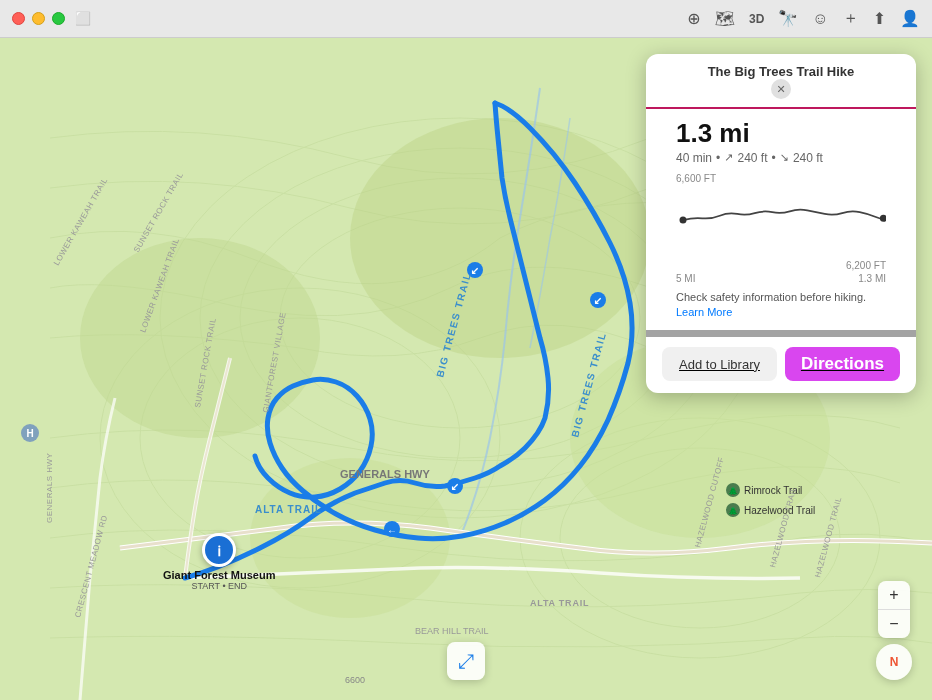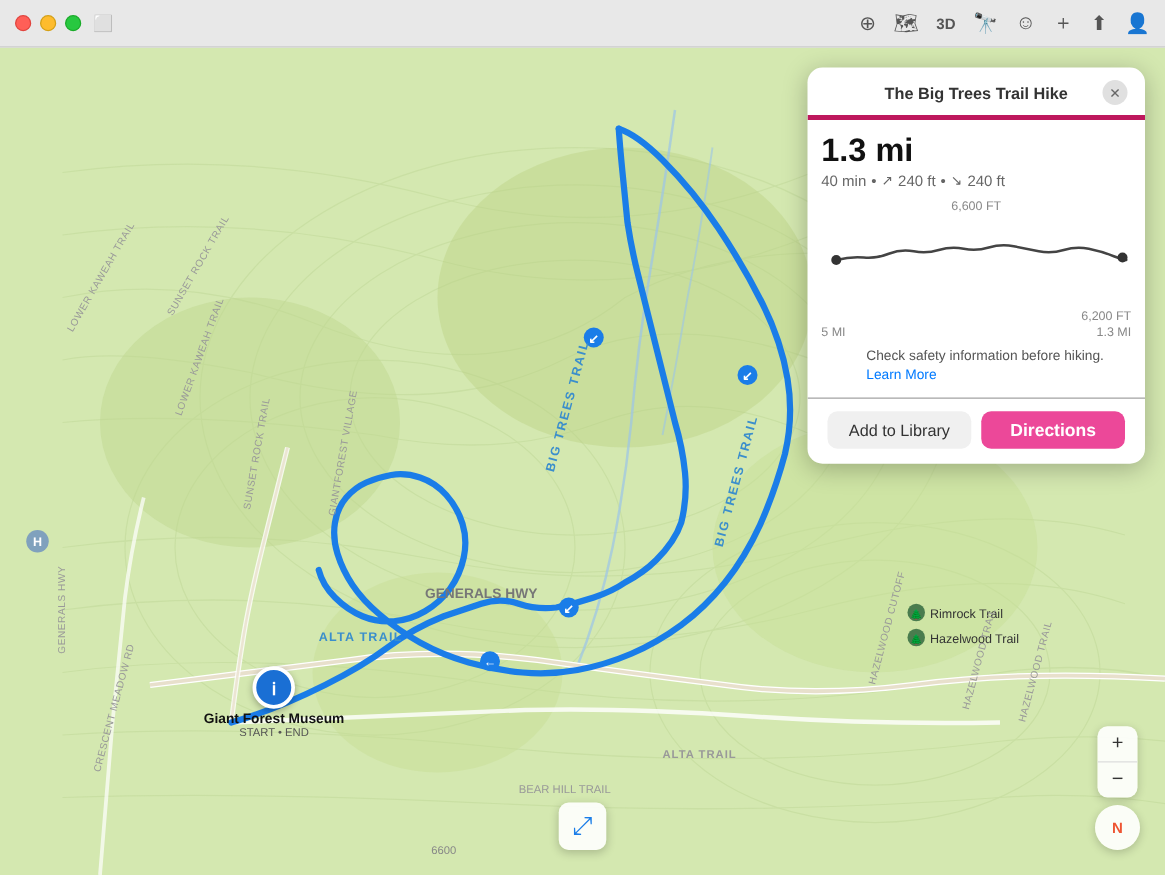--- a/index.html
+++ b/index.html
@@ -83,21 +83,22 @@
       box-shadow: 0 4px 20px rgba(0,0,0,0.25);
       z-index: 50;
       overflow: hidden;
     }
 
     .panel-header {
       display: flex;
       align-items: center;
       justify-content: space-between;
       padding: 10px 14px 8px;
-      border-bottom: 4px solid #be185d;
+      border-bottom: 2px solid #be185d;
+      flex-direction: column;
     }
     .panel-title {
       font-size: 13px;
       font-weight: 600;
       color: #333;
       text-align: center;
       flex: 1;
     }
     .panel-close {
       width: 20px;
@@ -107,21 +108,21 @@
       display: flex;
       align-items: center;
       justify-content: center;
       font-size: 11px;
       color: #666;
       cursor: pointer;
       border: none;
     }
 
     .panel-body {
-      padding: 10px 11px;
+      padding: 10px 30px;
     }
     .panel-distance {
       font-size: 26px;
       font-weight: 700;
       color: #111;
       line-height: 1.1;
     }
     .panel-stats {
       font-size: 12px;
       color: #666;
@@ -147,53 +148,53 @@
       color: #888;
       margin-top: 2px;
     }
 
     
     .safety-text {
       font-size: 11px;
       color: #555;
       margin-top: 6px;
       line-height: 1.4;
-      margin-left: 36px;
     }
     .learn-more {
       color: #007aff;
       font-size: 11px;
       cursor: pointer;
     }
 
     
     .panel-buttons {
       display: flex;
       gap: 8px;
       padding: 10px 16px 12px;
-      border-top: 1px solid #a3a3a3;
+      border-top: 7px solid #a3a3a3;
+      text-decoration: underline;
     }
     .btn-library {
       flex: 1;
       padding: 7px 10px;
       background: #f0f0f0;
       border: none;
       border-radius: 8px;
       font-size: 13px;
       font-weight: 500;
       color: #333;
       cursor: pointer;
     }
     .btn-directions {
       flex: 1;
       padding: 7px 10px;
-      background: #ec4899;
+      background: #d946ef;
       border: none;
       border-radius: 8px;
-      font-size: 14px;
+      font-size: 17px;
       font-weight: 600;
       color: white;
       cursor: pointer;
     }
 
     
     .map-controls {
       position: absolute;
       bottom: 20px;
       right: 20px;
@@ -455,21 +456,21 @@
         <span>40 min</span>
         <span> • </span>
         <span style="font-size:11px;">↗</span>
         <span>240 ft</span>
         <span> • </span>
         <span style="font-size:11px;">↘</span>
         <span>240 ft</span>
       </div>
 
       <div class="elevation-chart">
-        <div style="text-align:center; font-size:10px; color:#888; margin-bottom:2px;">6,600 FT</div>
+        <div style="text-align:left; font-size:10px; color:#888; margin-bottom:2px;">6,600 FT</div>
         <svg class="chart-svg" viewBox="0 0 240 55" style="height:55px;width:100%;">
 
           <defs>
             <linearGradient id="elevGrad" x1="0" y1="0" x2="0" y2="1">
               <stop offset="0%" stop-color="#ddd"></stop>
               <stop offset="100%" stop-color="#f5f5f5"></stop>
             </linearGradient>
           </defs>
           <rect x="0" y="0" width="240" height="55" fill="white"></rect>
 

